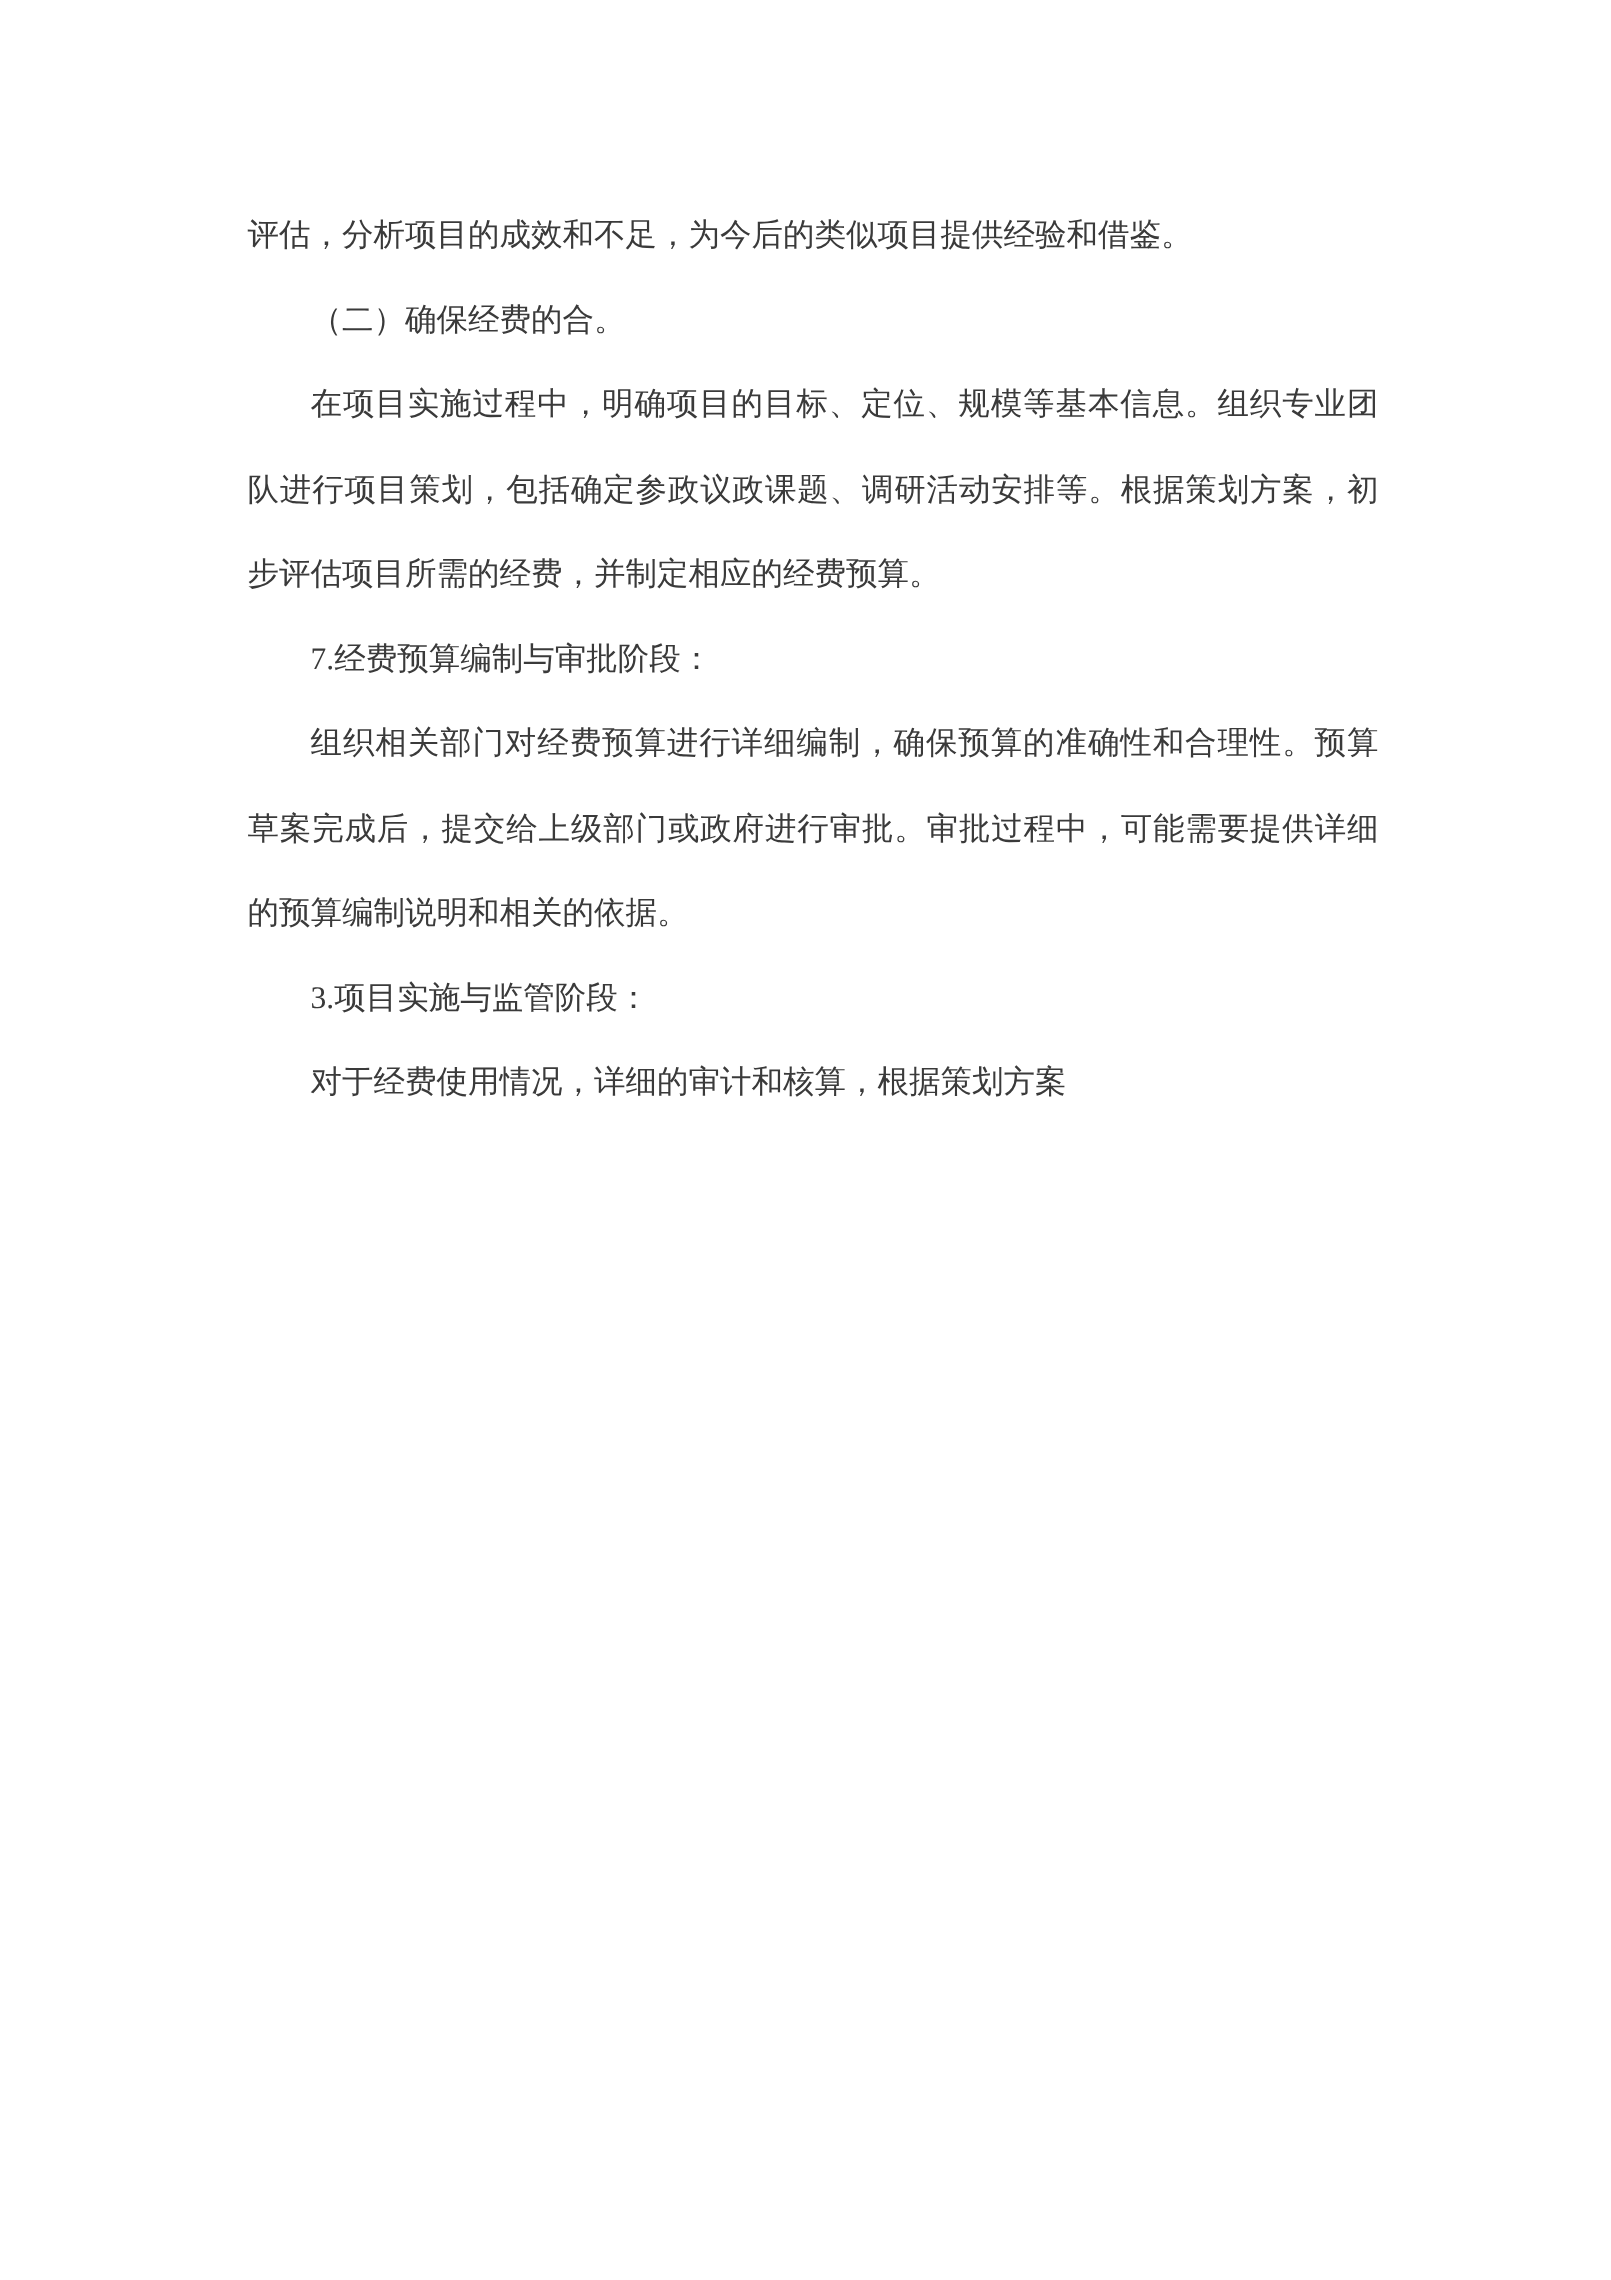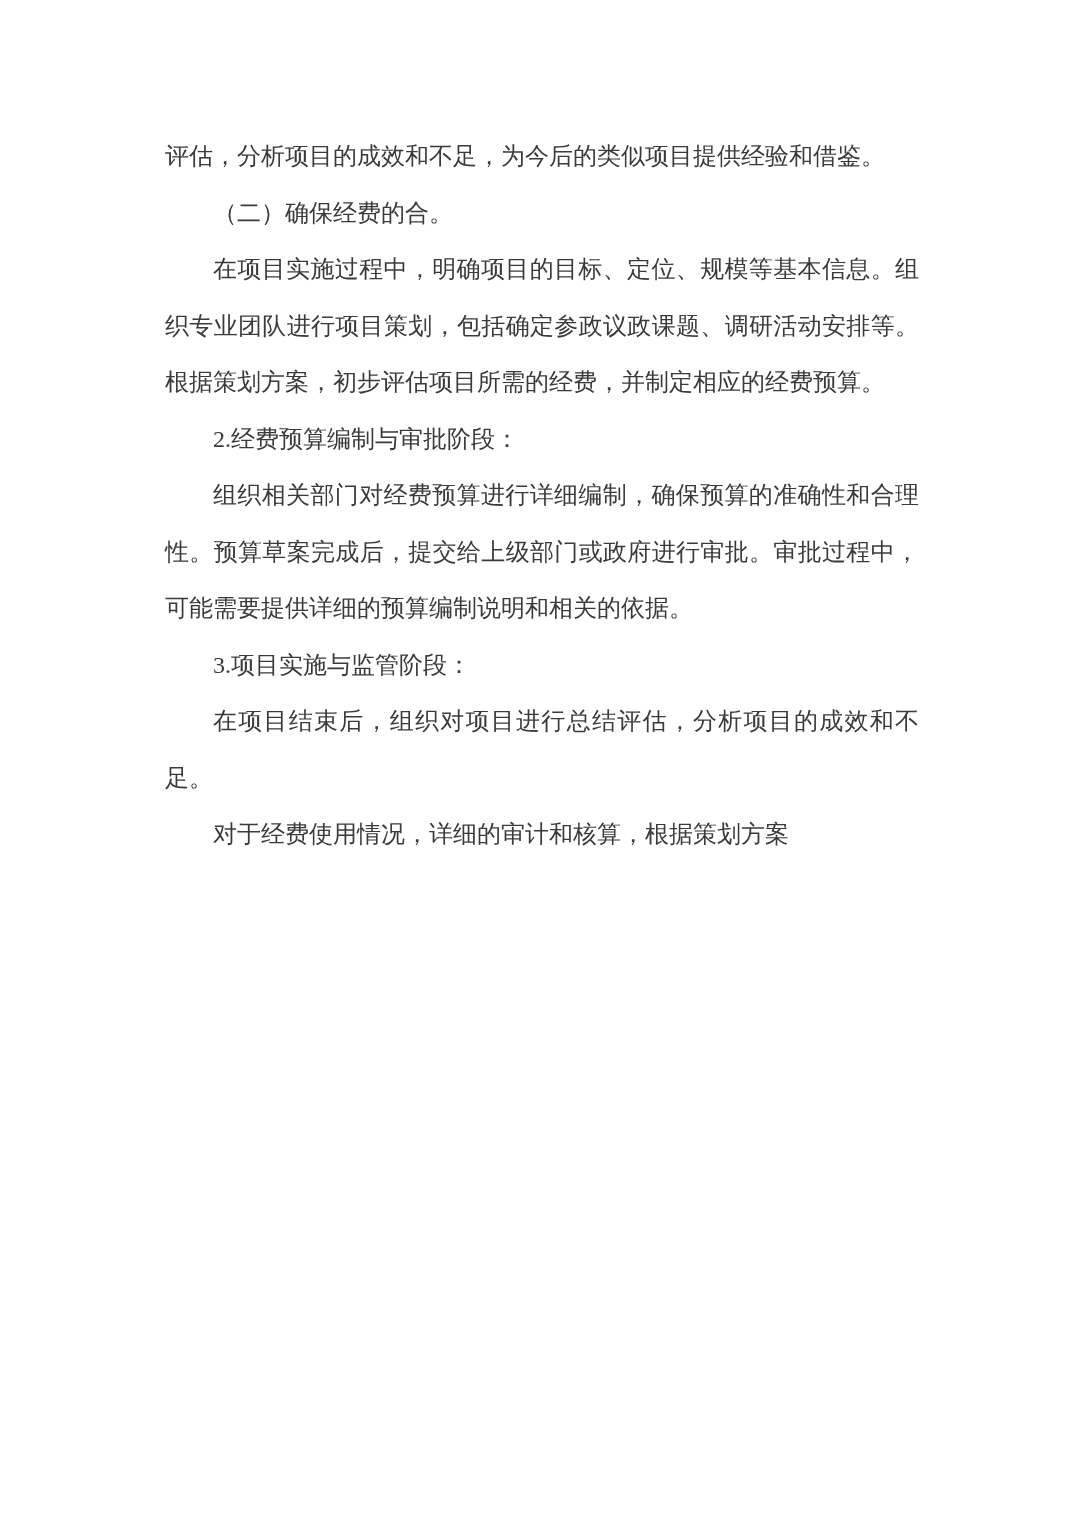--- a/index.html
+++ b/index.html
@@ -13,21 +13,21 @@
     height: 1520px;
     background: #ffffff;
     overflow: hidden;
     font-family: "Liberation Serif", "DejaVu Serif", serif;
   }
   .doc-text {
     position: absolute;
     left: 165px;
     top: 128px;
     width: 754px;
-    font-size: 24px;
+    font-size: 21px;
     line-height: 56.5px;
     font-weight: 400;
     color: #3a3a3a;
     text-align: justify;
     text-justify: inter-ideograph;
     letter-spacing: 0;
   }
   .doc-text p {
     margin: 0;
     padding: 0;
@@ -42,19 +42,18 @@
   }
 </style>
 </head>
 <body>
 
 <div class="page" style="background: rgb(255, 255, 255);">
   <div class="doc-text" id="doc-text" style="color: rgb(58, 58, 58);">
       <p class="no-indent">评估，分析项目的成效和不足，为今后的类似项目提供经验和借鉴。</p>
       <p class="indent">（二）确保经费的合。</p>
       <p class="indent">在项目实施过程中，明确项目的目标、定位、规模等基本信息。组织专业团队进行项目策划，包括确定参政议政课题、调研活动安排等。根据策划方案，初步评估项目所需的经费，并制定相应的经费预算。</p>
-      <p class="indent">2.经费预算编制与审批阶段：</p>
+      <p class="indent">7.经费预算编制与审批阶段：</p>
       <p class="indent">组织相关部门对经费预算进行详细编制，确保预算的准确性和合理性。预算草案完成后，提交给上级部门或政府进行审批。审批过程中，可能需要提供详细的预算编制说明和相关的依据。</p>
       <p class="indent">3.项目实施与监管阶段：</p>
-      <p class="indent">在项目结束后，组织对项目进行总结评估，分析项目的成效和不足。</p>
       <p class="indent">对于经费使用情况，详细的审计和核算，根据策划方案</p>
     </div>
 </div>
 
 </body></html>

